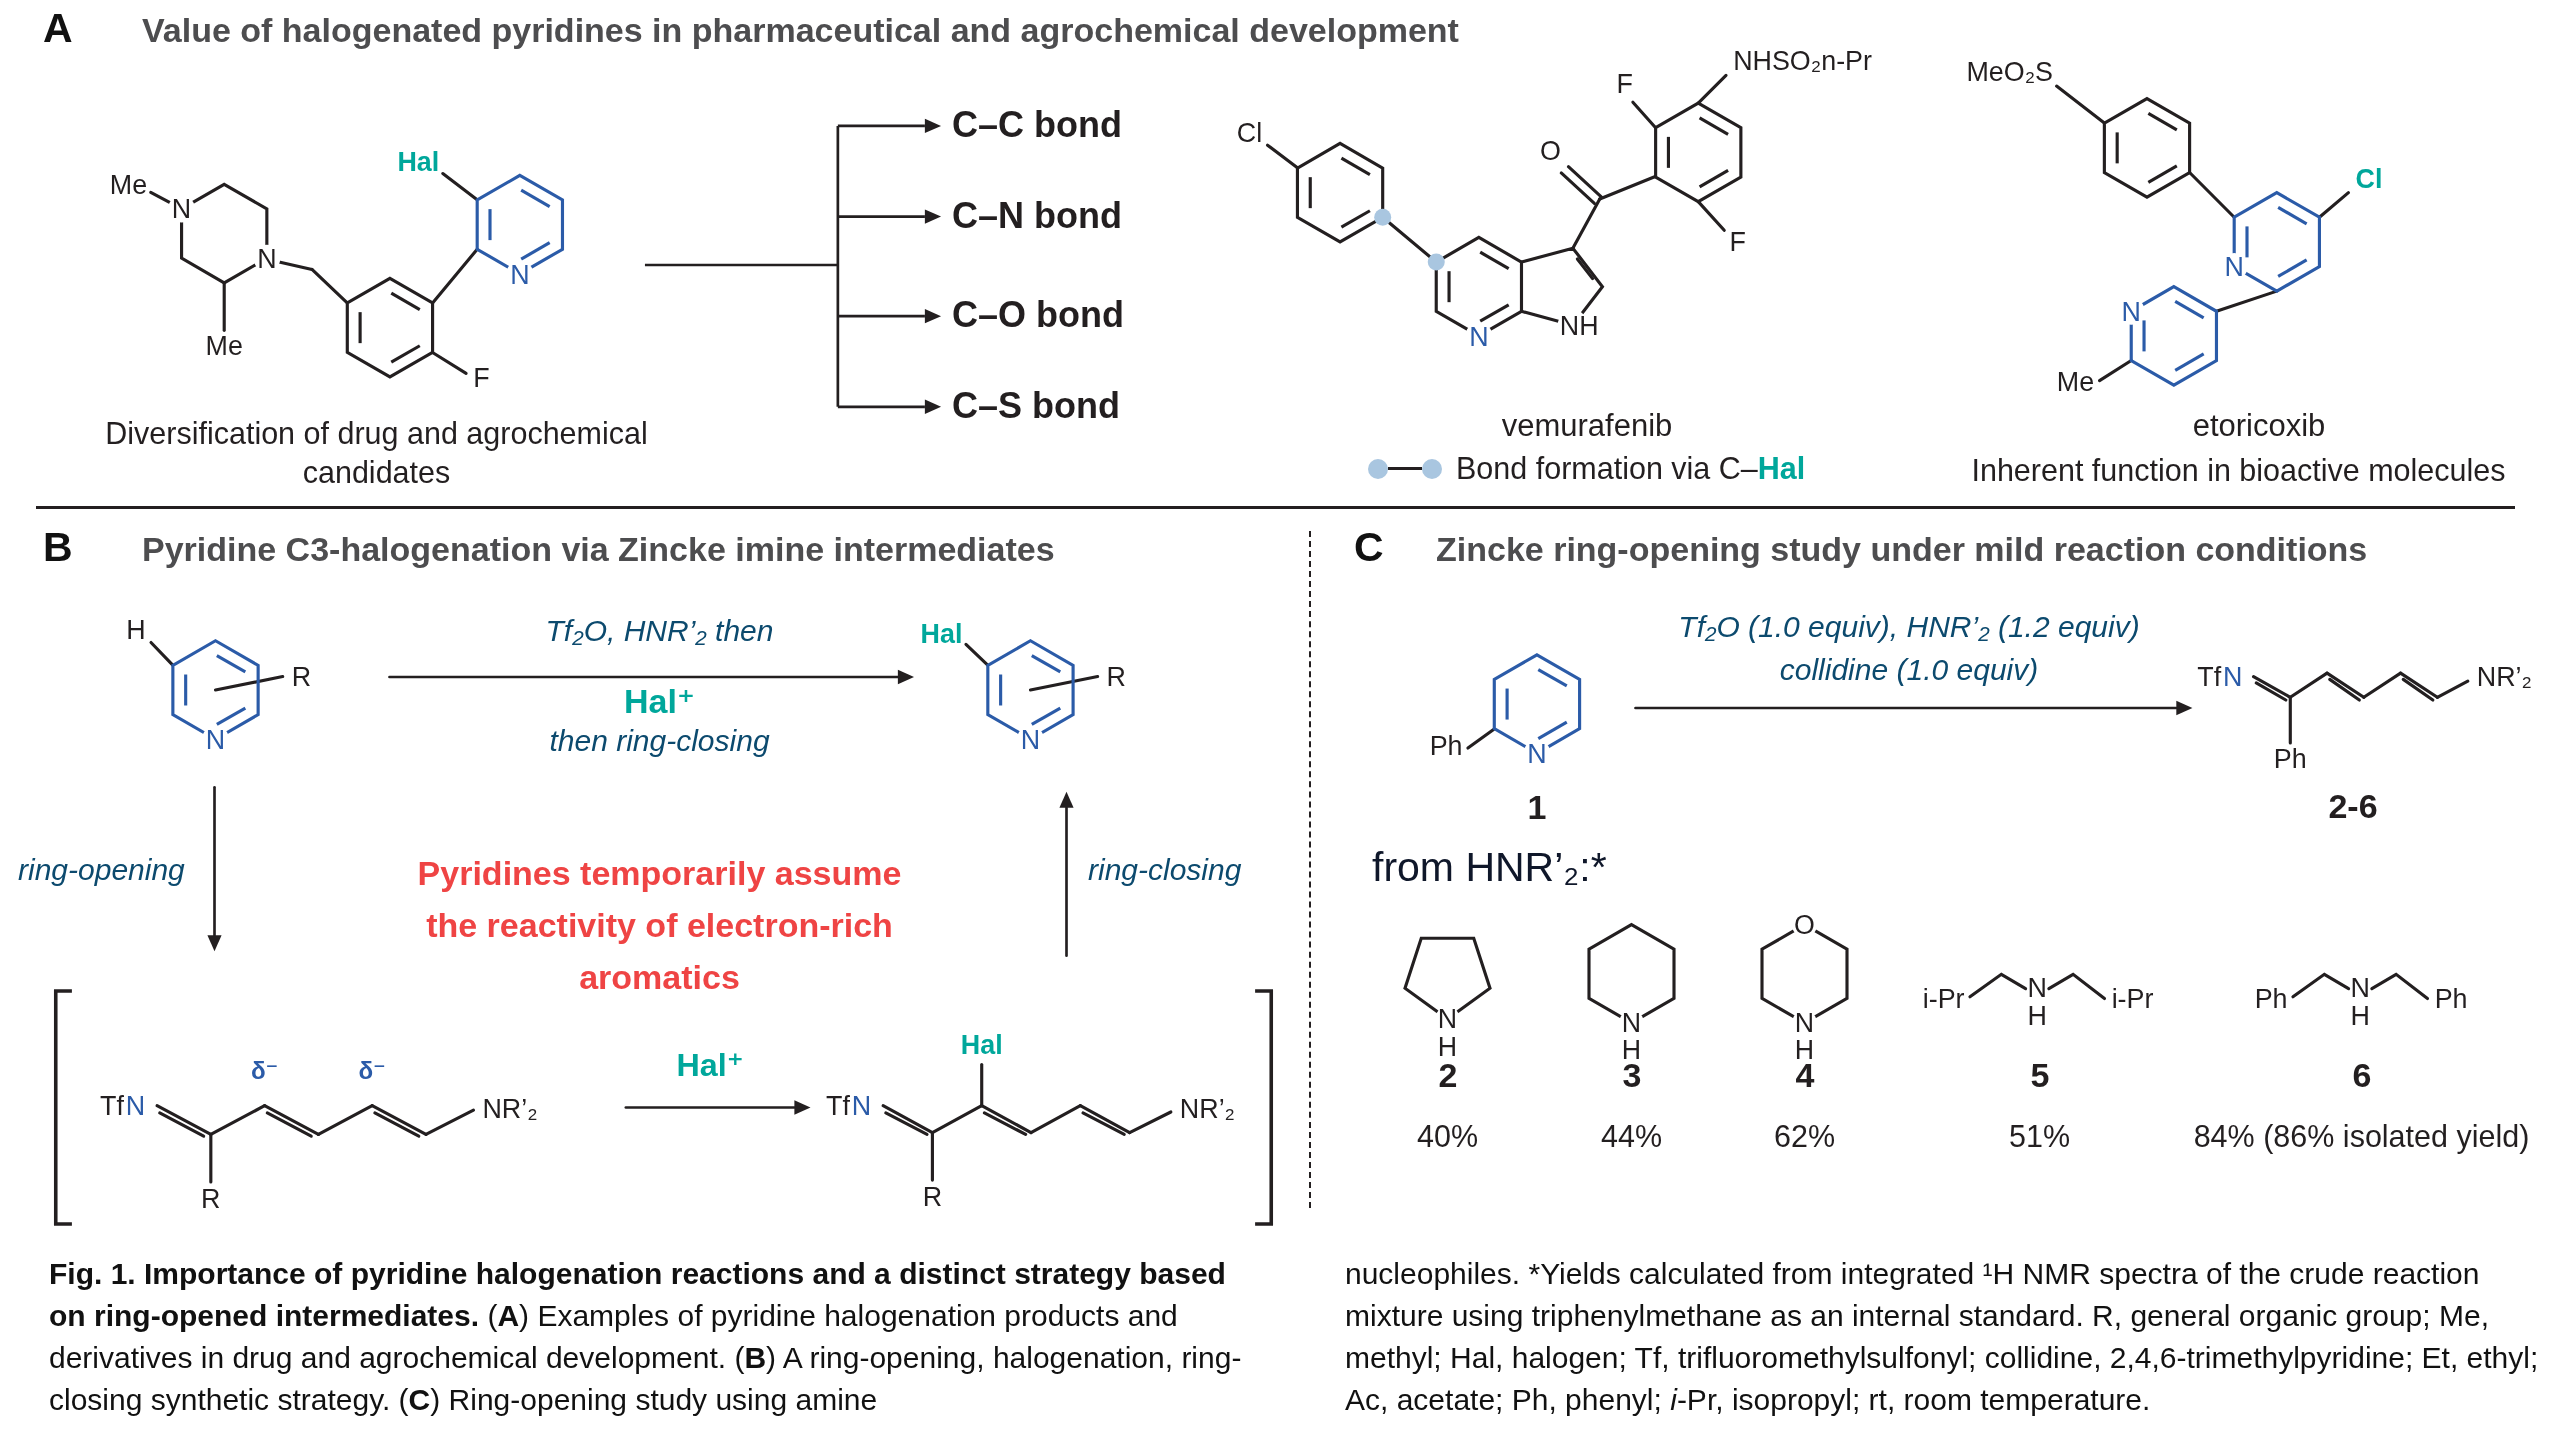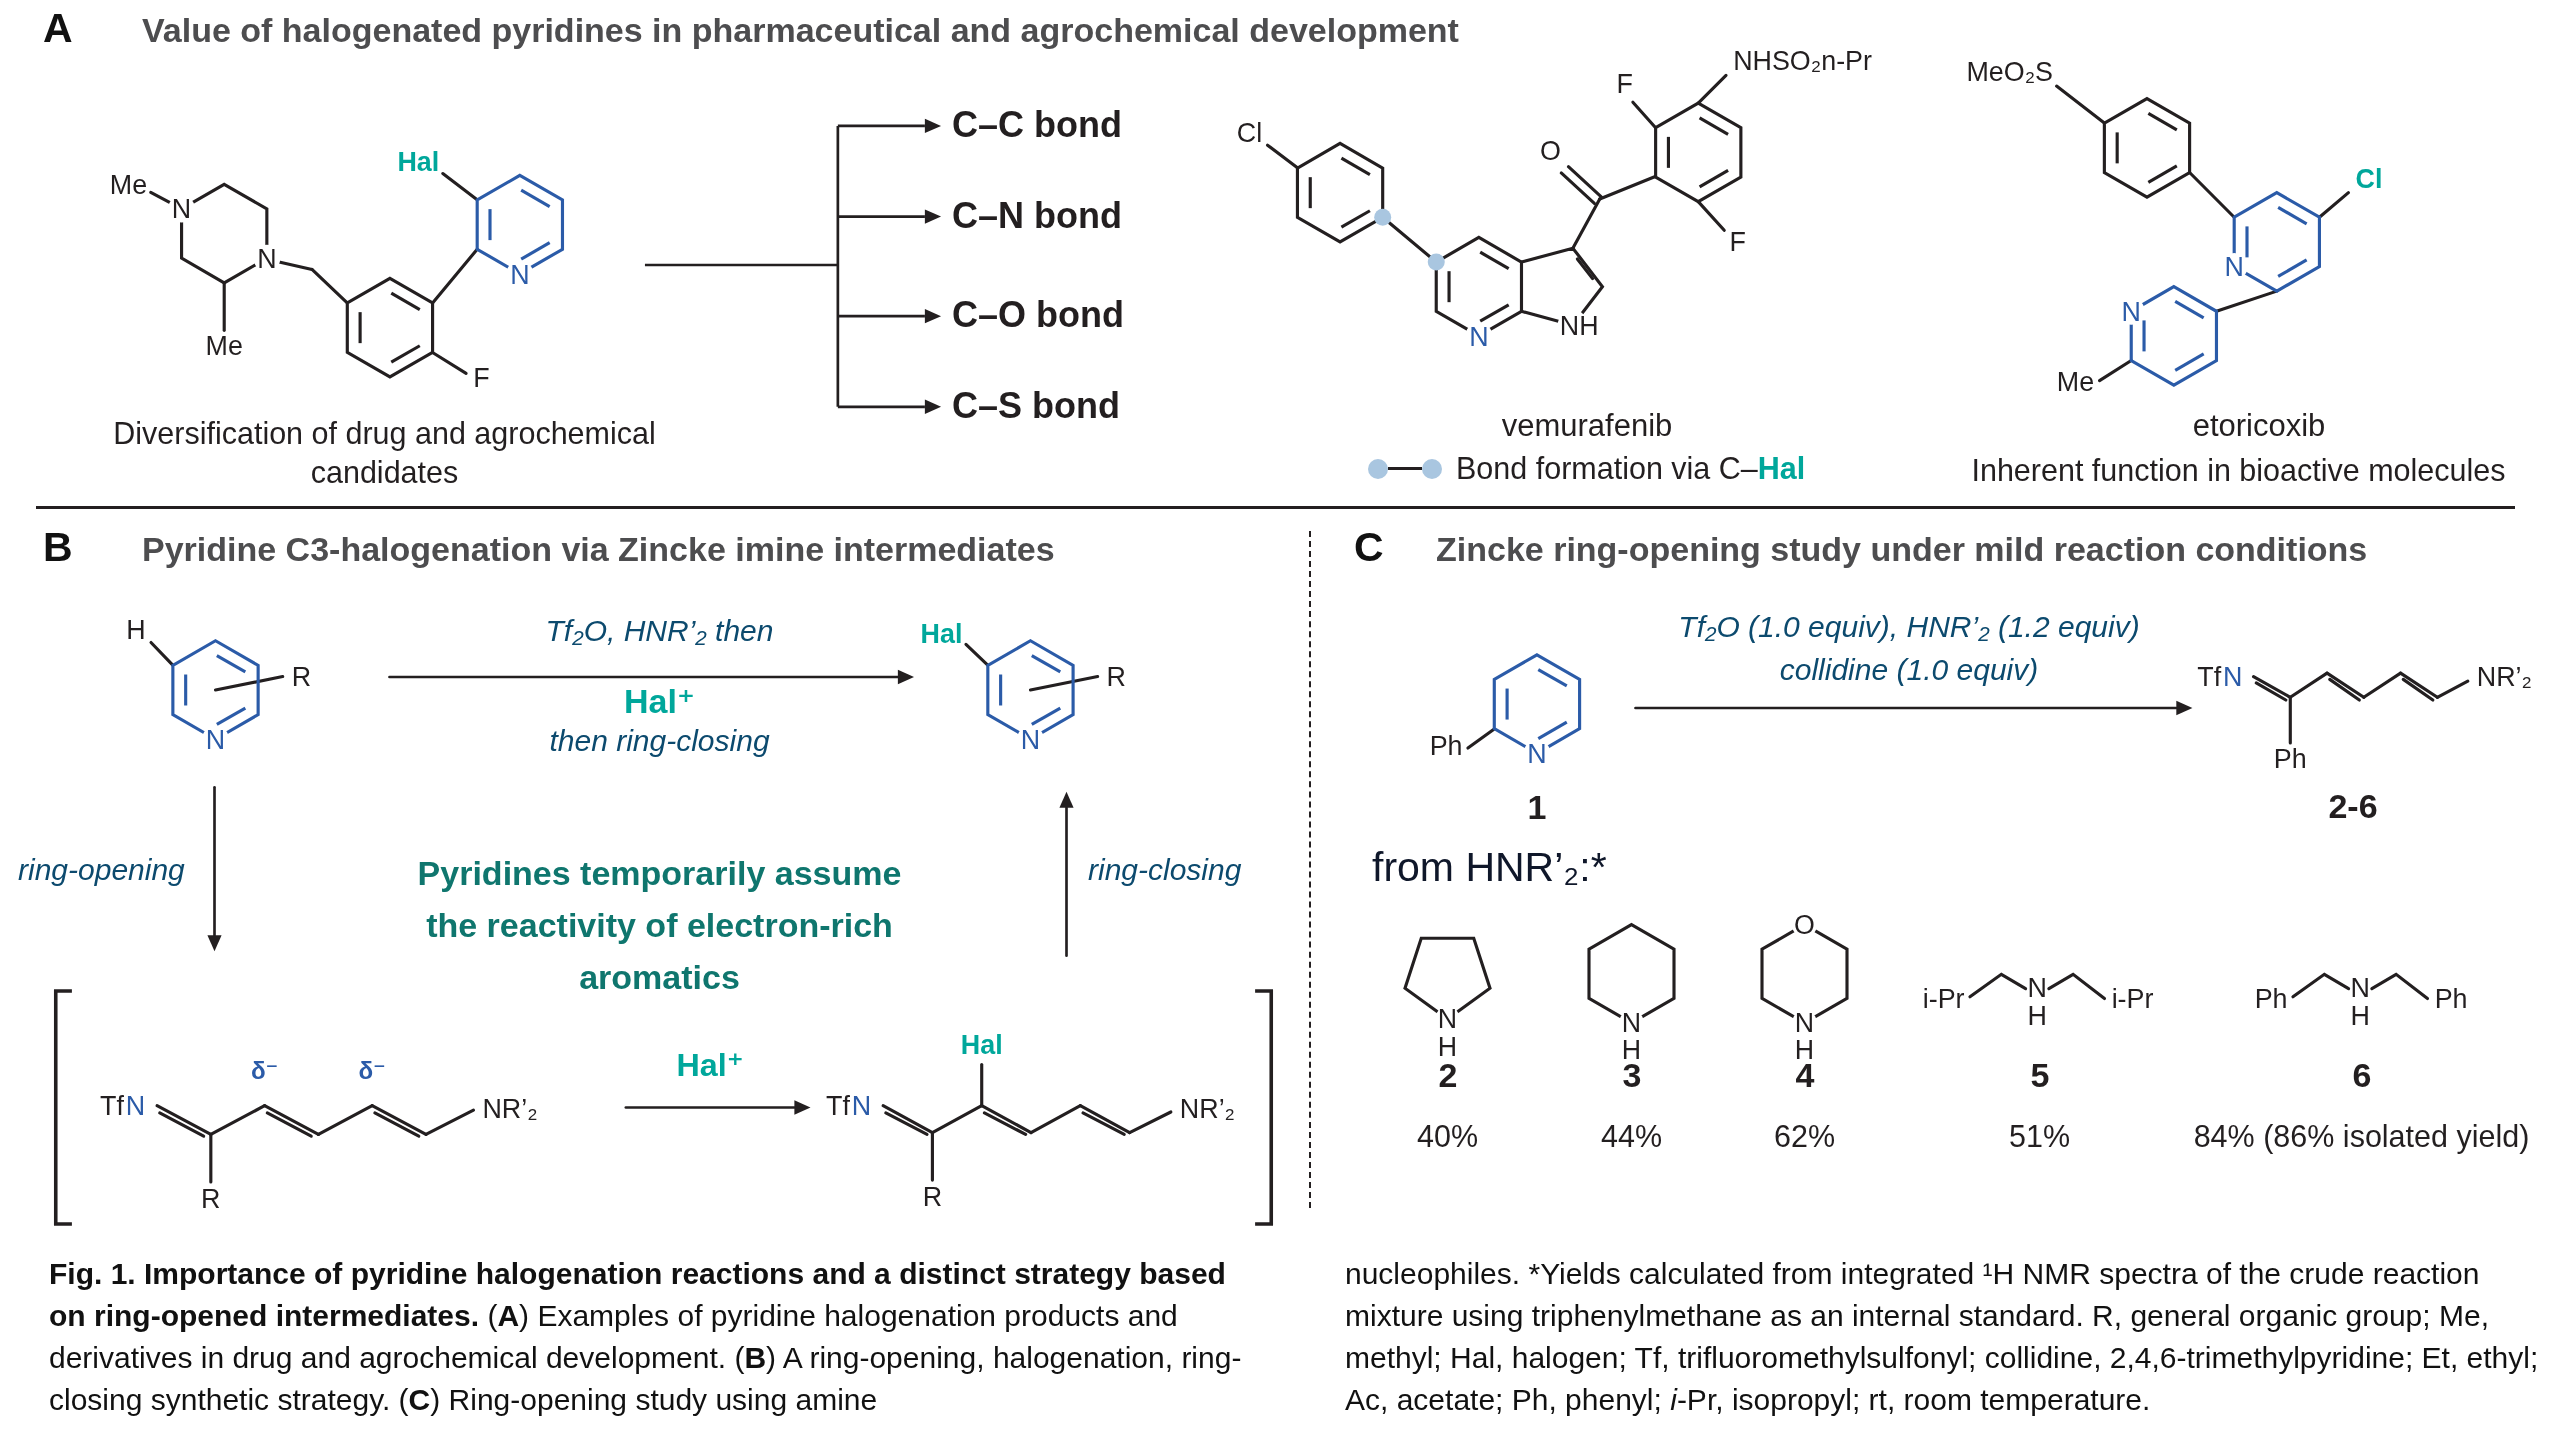--- a/index.html
+++ b/index.html
@@ -6,21 +6,21 @@
   html,body{background:#ffffff}
   body{width:2550px;height:1452px;position:relative;font-family:"Liberation Sans","DejaVu Sans",sans-serif;color:#231f20}
   .abs{position:absolute}
   .panel-letter{font-size:41px;font-weight:bold;color:#111}
   .panel-title{font-size:34px;font-weight:bold;color:#4d4d4f}
   .bondlabel{font-size:36px;font-weight:bold;width:287px}
   .molname{font-size:31px;text-align:center}
   .molcap{font-size:30.5px;text-align:center;line-height:39px}
   .grayi{color:#0c4a6e;font-style:italic;font-size:30px;text-align:center}
   .tealtxt{color:#00a79b;font-weight:bold;font-size:34px;text-align:center}
-  .steel{color:#0f766e;font-weight:bold;font-size:34px;text-align:center;line-height:52px}
+  .steel{color:#ef4444;font-weight:bold;font-size:34px;text-align:center;line-height:52px}
   .numdiv{font-size:34px;font-weight:bold;text-align:center}
   .yield{font-size:30.5px;text-align:center}
   .fromlbl{font-size:41px;color:#0f172a}
   .caption{font-size:30px;line-height:42px;color:#111}
   .caption .b{font-weight:bold}
   .caption .i{font-style:italic}
   .hline{position:absolute;background:#231f20}
   .vdash{position:absolute;border-left:2.7px dashed #231f20}
   .legend{display:flex;align-items:center;justify-content:center;font-size:30.5px;gap:0}
   .legend .dot{width:20px;height:20px;border-radius:50%;background:#a9c6e0;flex:0 0 auto}
@@ -83,21 +83,21 @@
       <circle class="mask" cx="520" cy="215" r="15"></circle>
     </g>
     <text class="ae" x="104" y="126">Me</text>
     <text x="142.4" y="153">N</text>
     <text x="237.6" y="208">N</text>
     <text x="190" y="306">Me</text>
     <text class="as" x="468" y="341">F</text>
     <text class="ae tealt" x="430" y="100">Hal</text>
     <text class="bluet" x="520" y="226">N</text>
   </svg>
-  <div class="abs molcap" style="left:62px;top:414px;width:645px">
+  <div class="abs molcap" style="left:54px;top:414px;width:645px">
     <span style="display:block">Diversification of drug and agrochemical</span>
     <span style="display:block">candidates</span>
   </div>
 
   <svg class="abs" style="left:627px;top:99px" width="332" height="341" viewBox="0 0 370 380">
     <g class="arrow">
       <line x1="20" y1="185" x2="235" y2="185"></line>
       <line x1="235" y1="30" x2="235" y2="343"></line>
       <line x1="235" y1="30" x2="332" y2="30"></line>
       <line x1="235" y1="131" x2="332" y2="131"></line>

